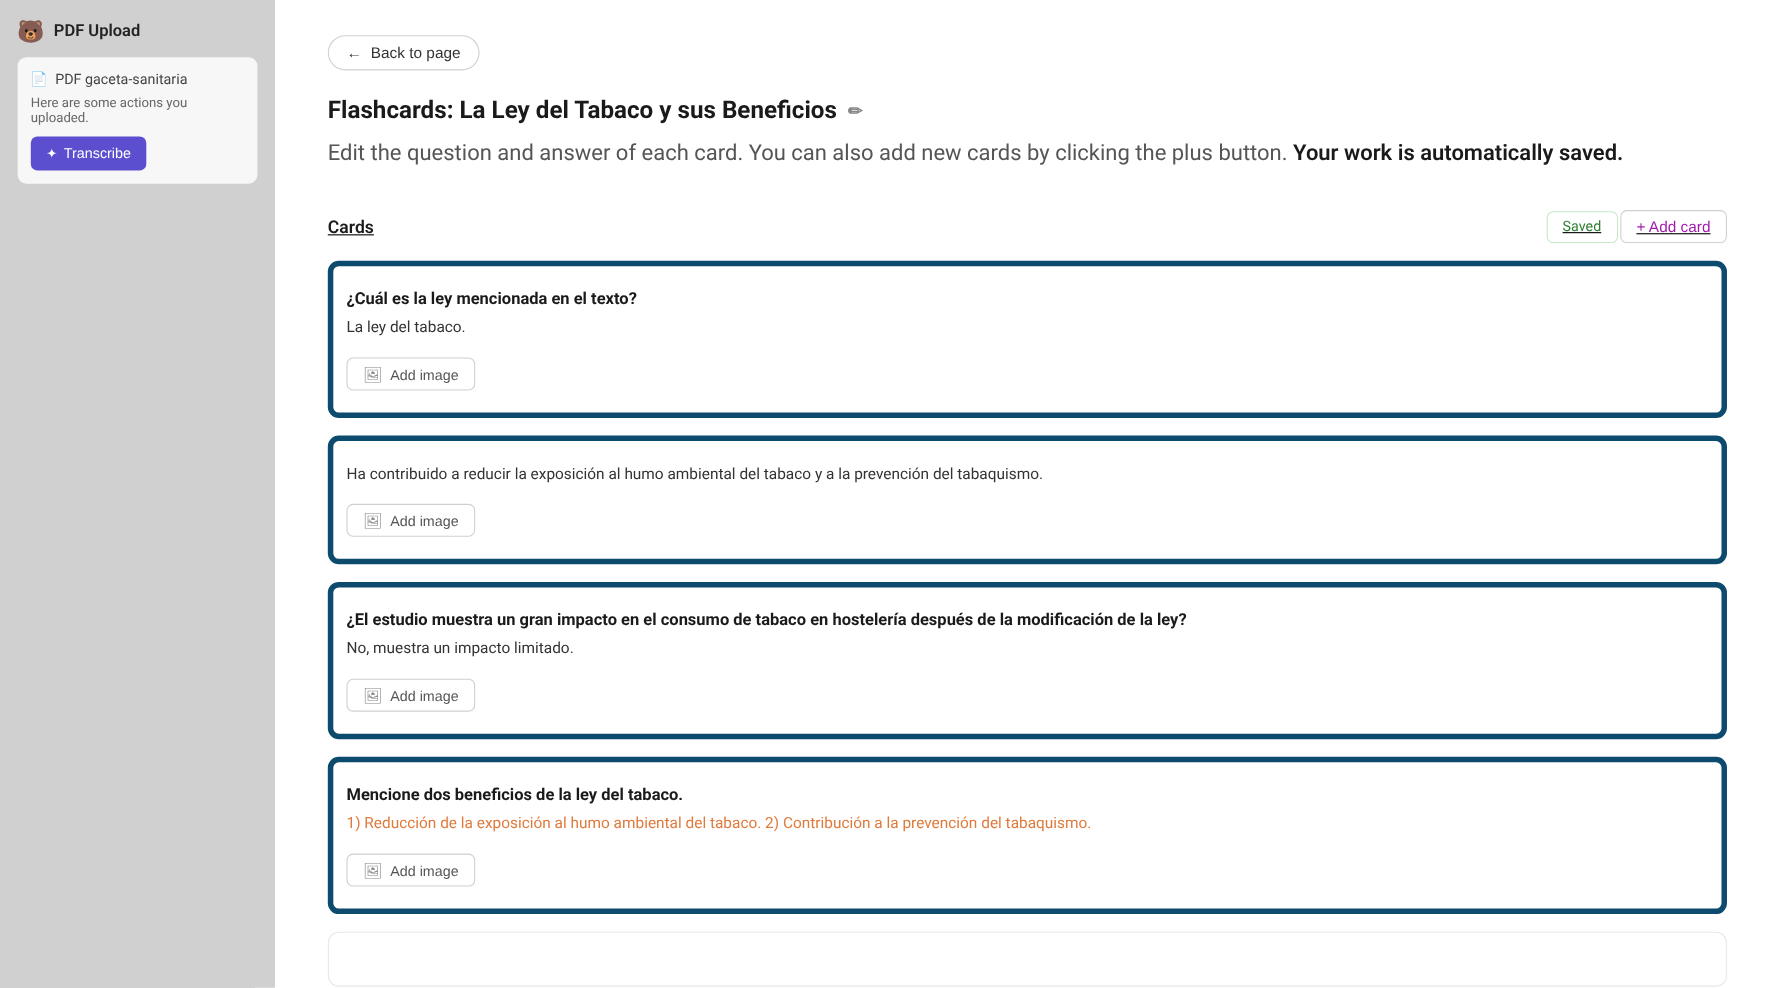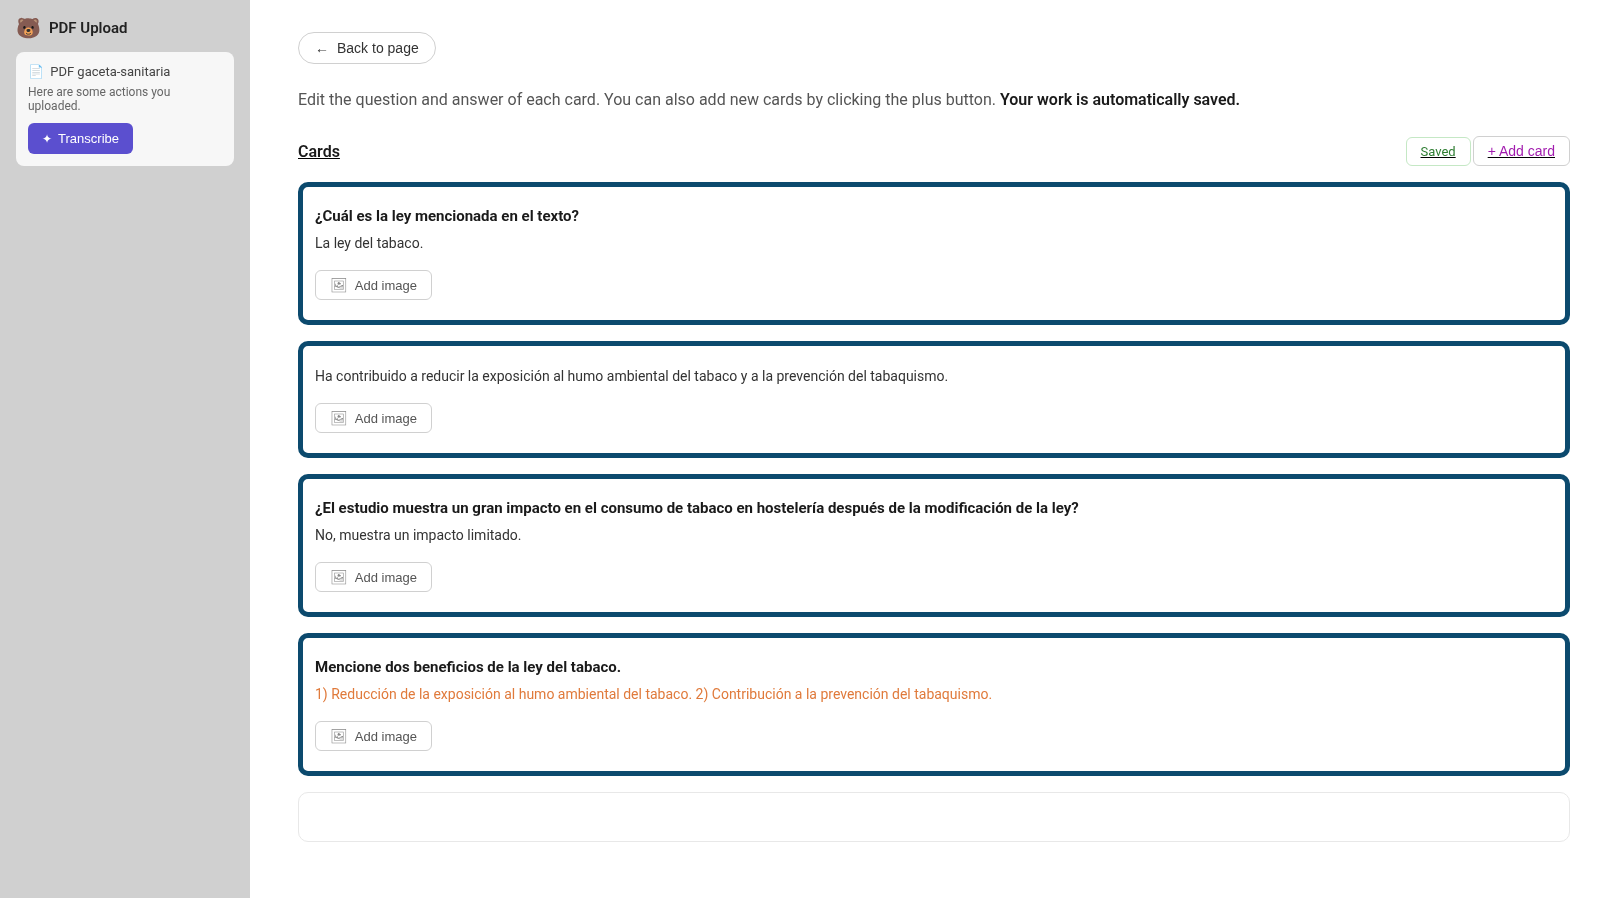--- a/index.html
+++ b/index.html
@@ -101,23 +101,23 @@
       align-items: center;
       gap: 10px;
     }
     .edit-icon {
       color: #888;
       font-size: 16px;
       cursor: pointer;
     }
 
     .subtitle {
-      font-size: 16px;
+      font-size: 20px;
       color: #555;
-      margin-bottom: 24px;
+      margin-bottom: 38px;
       line-height: 1.5;
     }
     .subtitle strong {
       color: #1a1a1a;
       font-weight: 600;
     }
 
     .cards-header {
       display: flex;
       justify-content: space-between;
@@ -226,20 +226,24 @@
   </div>
 </div>
 
 <div class="main">
 
   <button class="back-button">
     <span>←</span>
     <span>Back to page</span>
   </button>
 
+  <div class="page-title">
+    <span>Flashcards: La Ley del Tabaco y sus Beneficios</span>
+    <span class="edit-icon">✏</span>
+  </div>
 
   <div class="subtitle">
     <span>Edit the question and answer of each card. You can also add new cards by clicking the plus button.</span>
     <strong>Your work is automatically saved.</strong>
   </div>
 
   <div class="cards-header">
     <span class="cards-label">Cards</span>
     <div class="header-actions">
       <div class="saved-badge">Saved</div>

